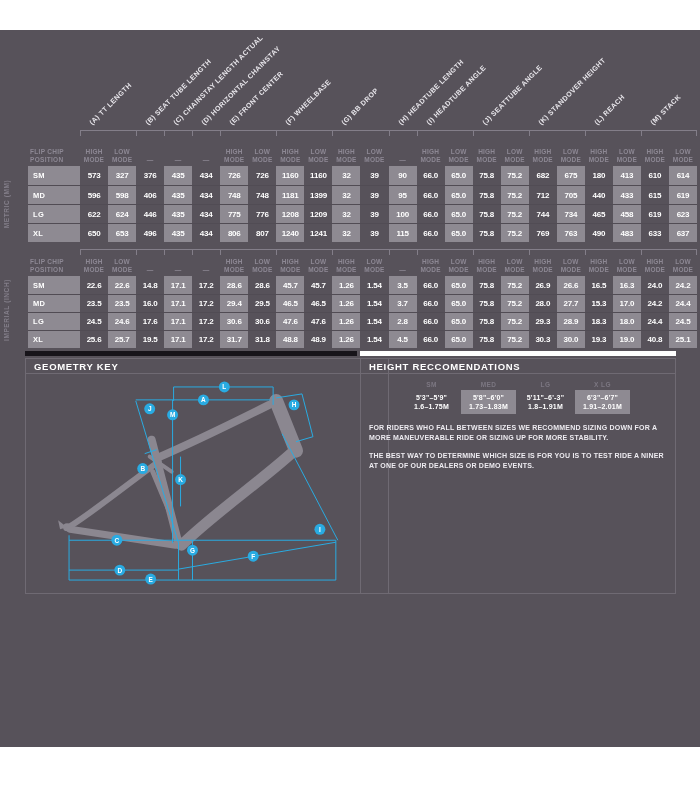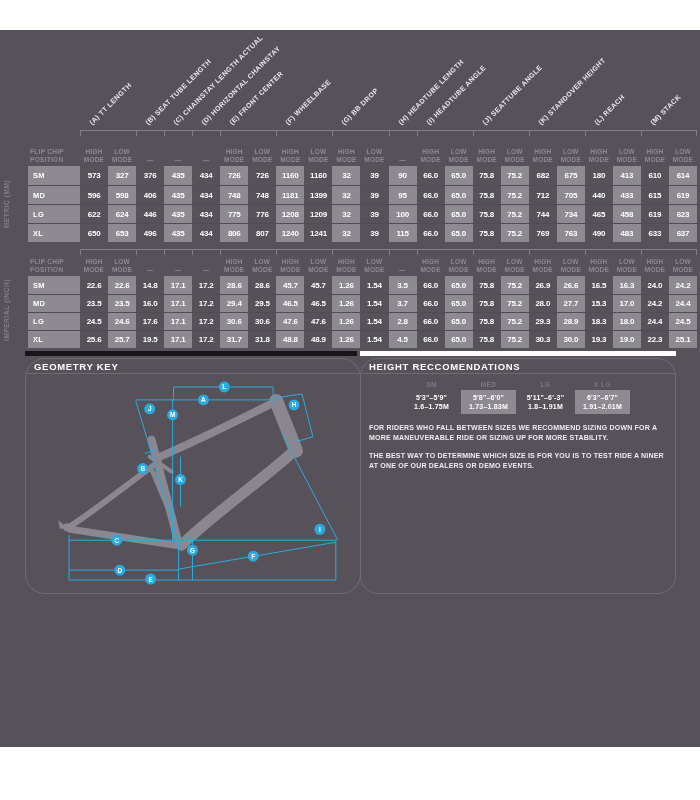--- a/index.html
+++ b/index.html
@@ -33,22 +33,22 @@
   .vlabel{position:absolute;left:-22px;width:58px;height:12px;line-height:12px;text-align:center;
           font-size:6.5px;font-weight:bold;color:#837E89;letter-spacing:.6px;transform:rotate(-90deg);
           white-space:nowrap;}
   #vlabel-metric{top:168px;} #vlabel-imperial{top:276px;}
 
   
   .bar{position:absolute;top:321px;height:5px;}
   #geo-bar{left:25px;width:332px;background:#17141A;}
   #height-bar{left:360px;width:316px;background:#ffffff;}
   .panel{position:absolute;top:328px;height:236px;border:1px solid #6F6A73;box-sizing:border-box;}
-  #geo-panel{left:25px;width:336px;border-radius:20px;}
-  #height-panel{left:360px;width:316px;border-radius:18px;}
+  #geo-panel{left:25px;width:364px;}
+  #height-panel{left:360px;width:316px;}
   .panel-header{height:14px;line-height:15px;padding-left:8px;font-size:9.5px;font-weight:bold;
                 color:#fff;letter-spacing:.7px;border-bottom:1px solid #6F6A73;}
   #geo-svg{position:absolute;left:0;top:15px;width:330px;height:219px;}
 
   #height-cols{display:flex;gap:2px;margin:5px 0 0 43px;}
   .hcol{width:55px;text-align:center;}
   .hcol-label{font-size:6.5px;font-weight:bold;color:#7C7782;height:11px;line-height:11px;letter-spacing:.4px;}
   .hcol-block{height:21px;padding-top:3px;font-size:7px;font-weight:bold;color:#fff;line-height:9px;letter-spacing:.2px;}
   .hcol-block.shade{background:#8E8A92;}
   .hpara{margin:9px 10px 0 8px;font-size:7px;font-weight:bold;color:#EDEBF0;line-height:9.5px;letter-spacing:.2px;}
@@ -364,21 +364,21 @@
         <div class="cell sep">1.54</div>
         <div class="cell shade sep">4.5</div>
         <div class="cell sep">66.0</div>
         <div class="cell shade sep">65.0</div>
         <div class="cell sep">75.8</div>
         <div class="cell shade sep">75.2</div>
         <div class="cell sep">30.3</div>
         <div class="cell shade sep">30.0</div>
         <div class="cell sep">19.3</div>
         <div class="cell shade sep">19.0</div>
-        <div class="cell sep">22.3</div>
+        <div class="cell sep">40.8</div>
         <div class="cell shade sep">25.1</div>
       </div>
 
     <div class="bar" id="geo-bar"></div>
     <div class="bar" id="height-bar"></div>
 
     <div class="panel" id="geo-panel">
       <div class="panel-header">GEOMETRY KEY</div>
       <svg id="geo-svg" viewBox="0 0 331 220">
 

